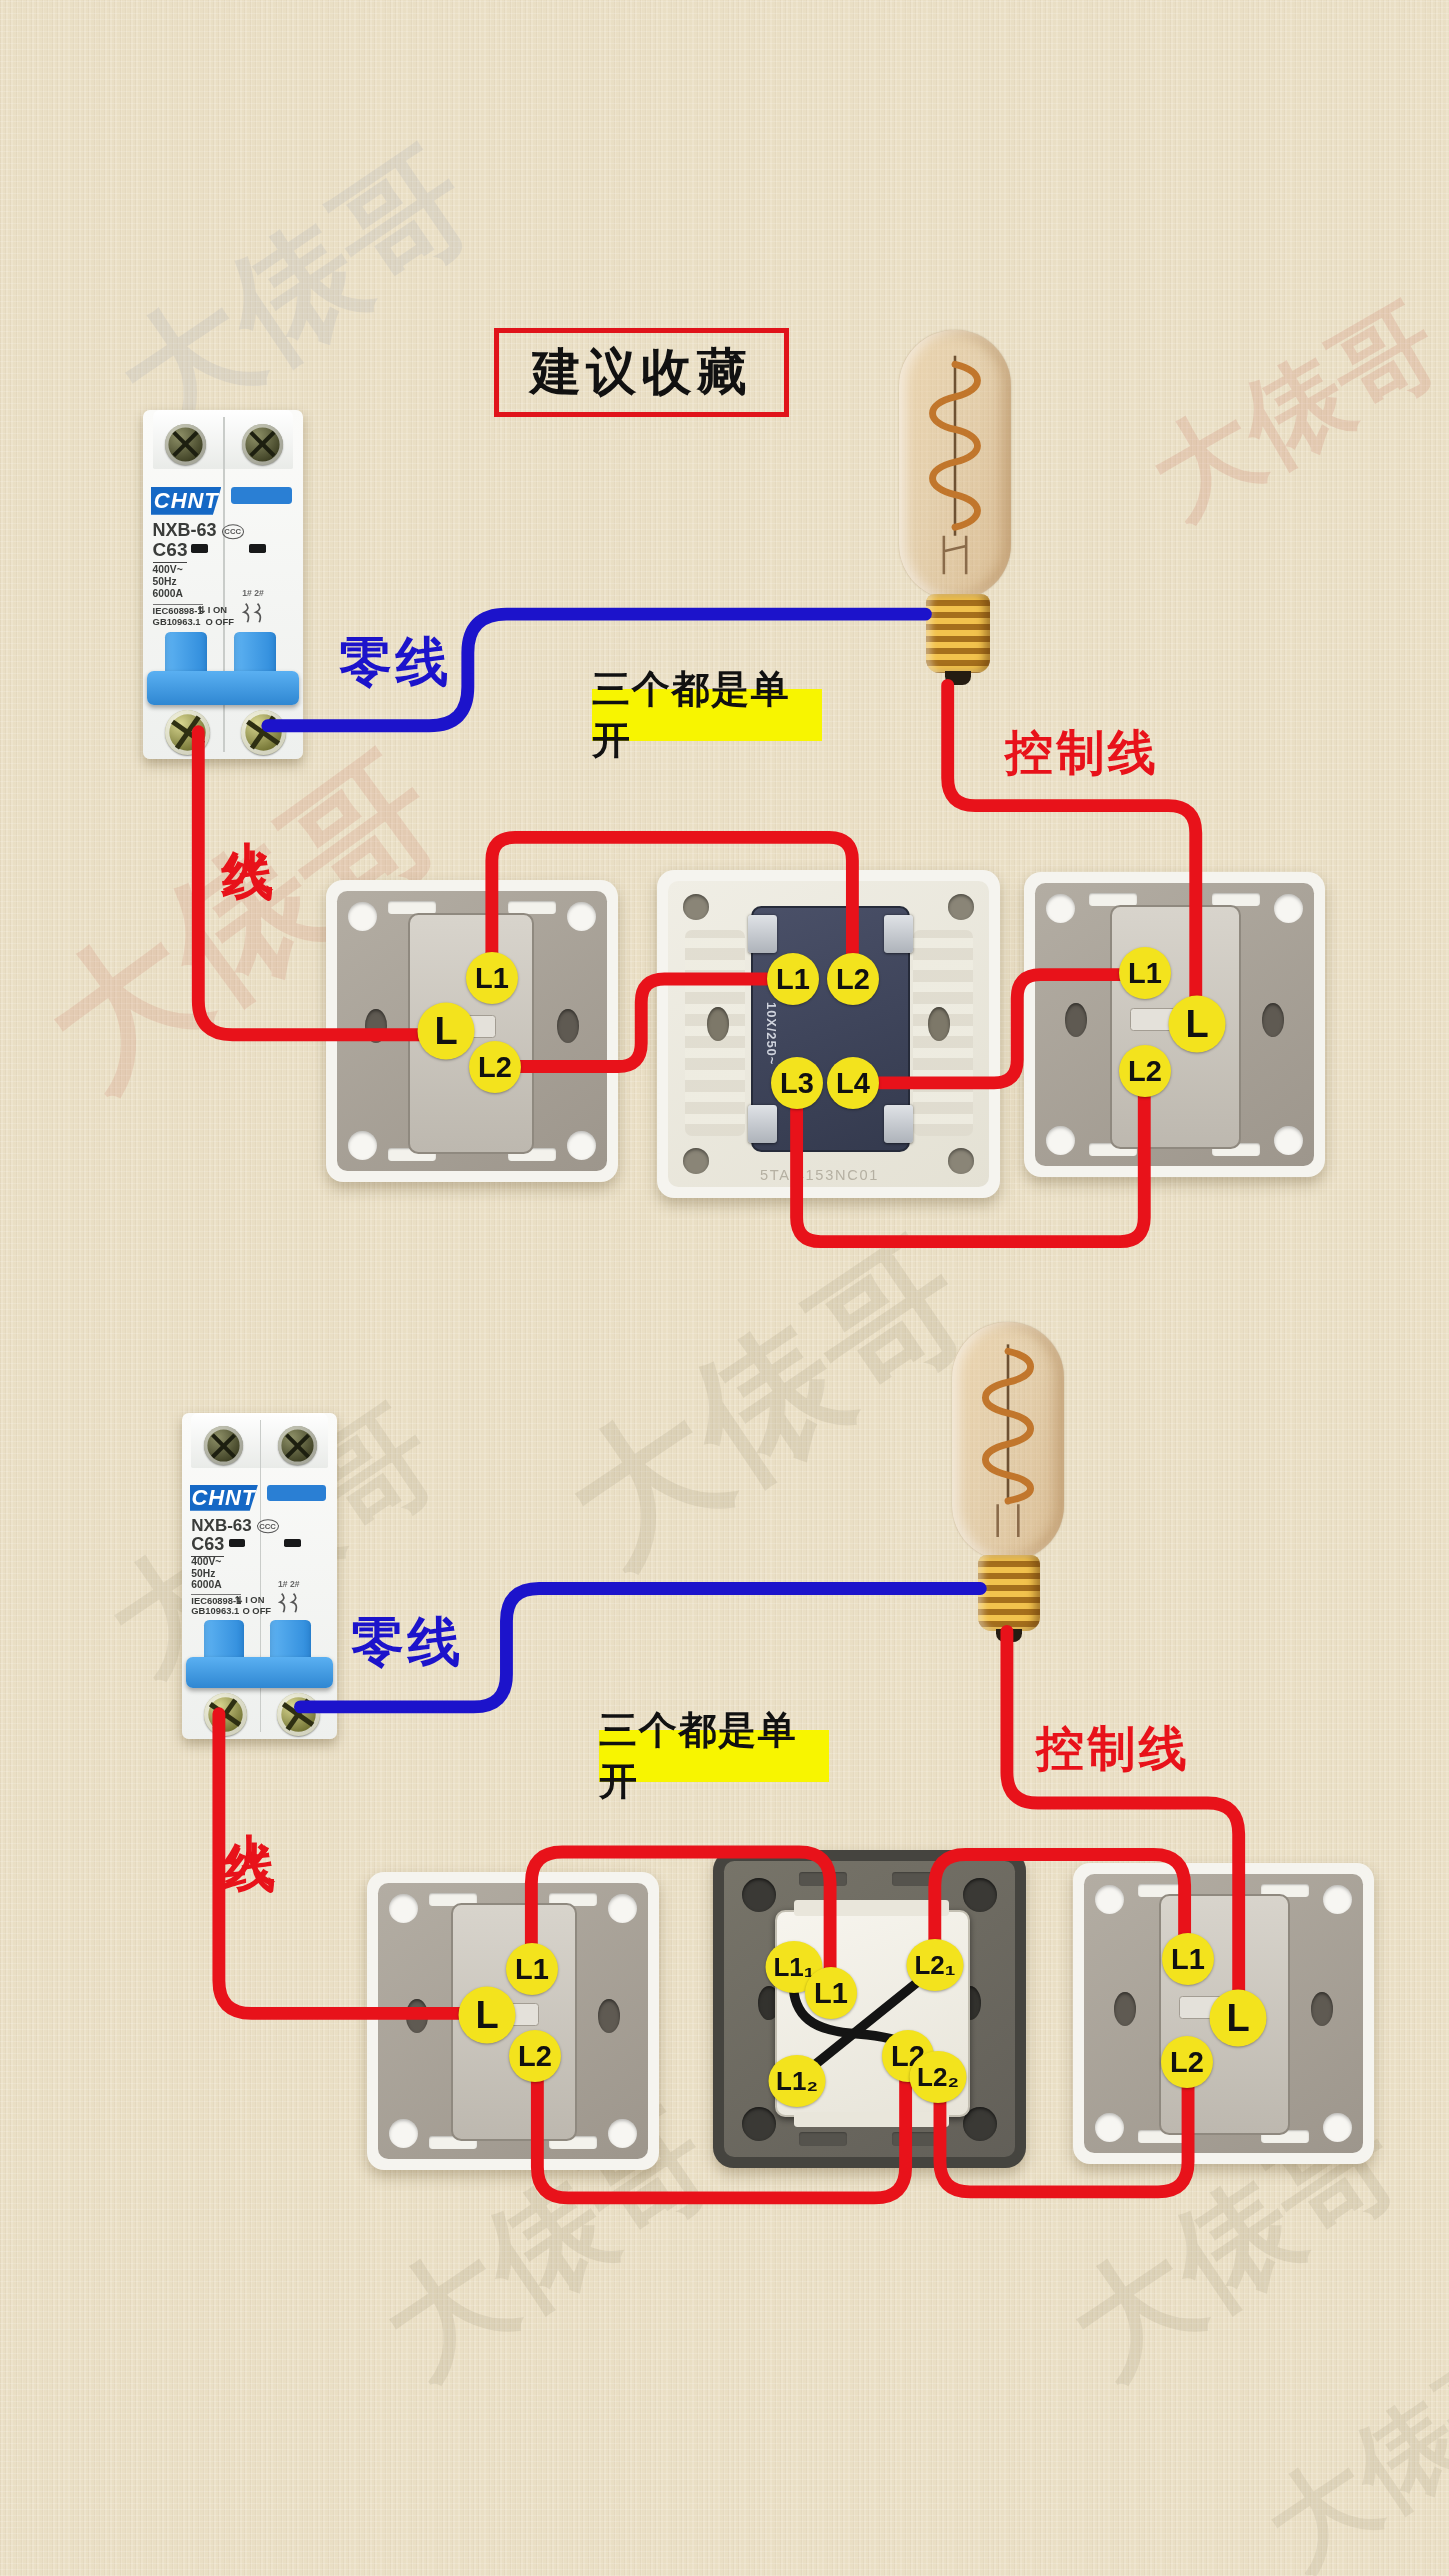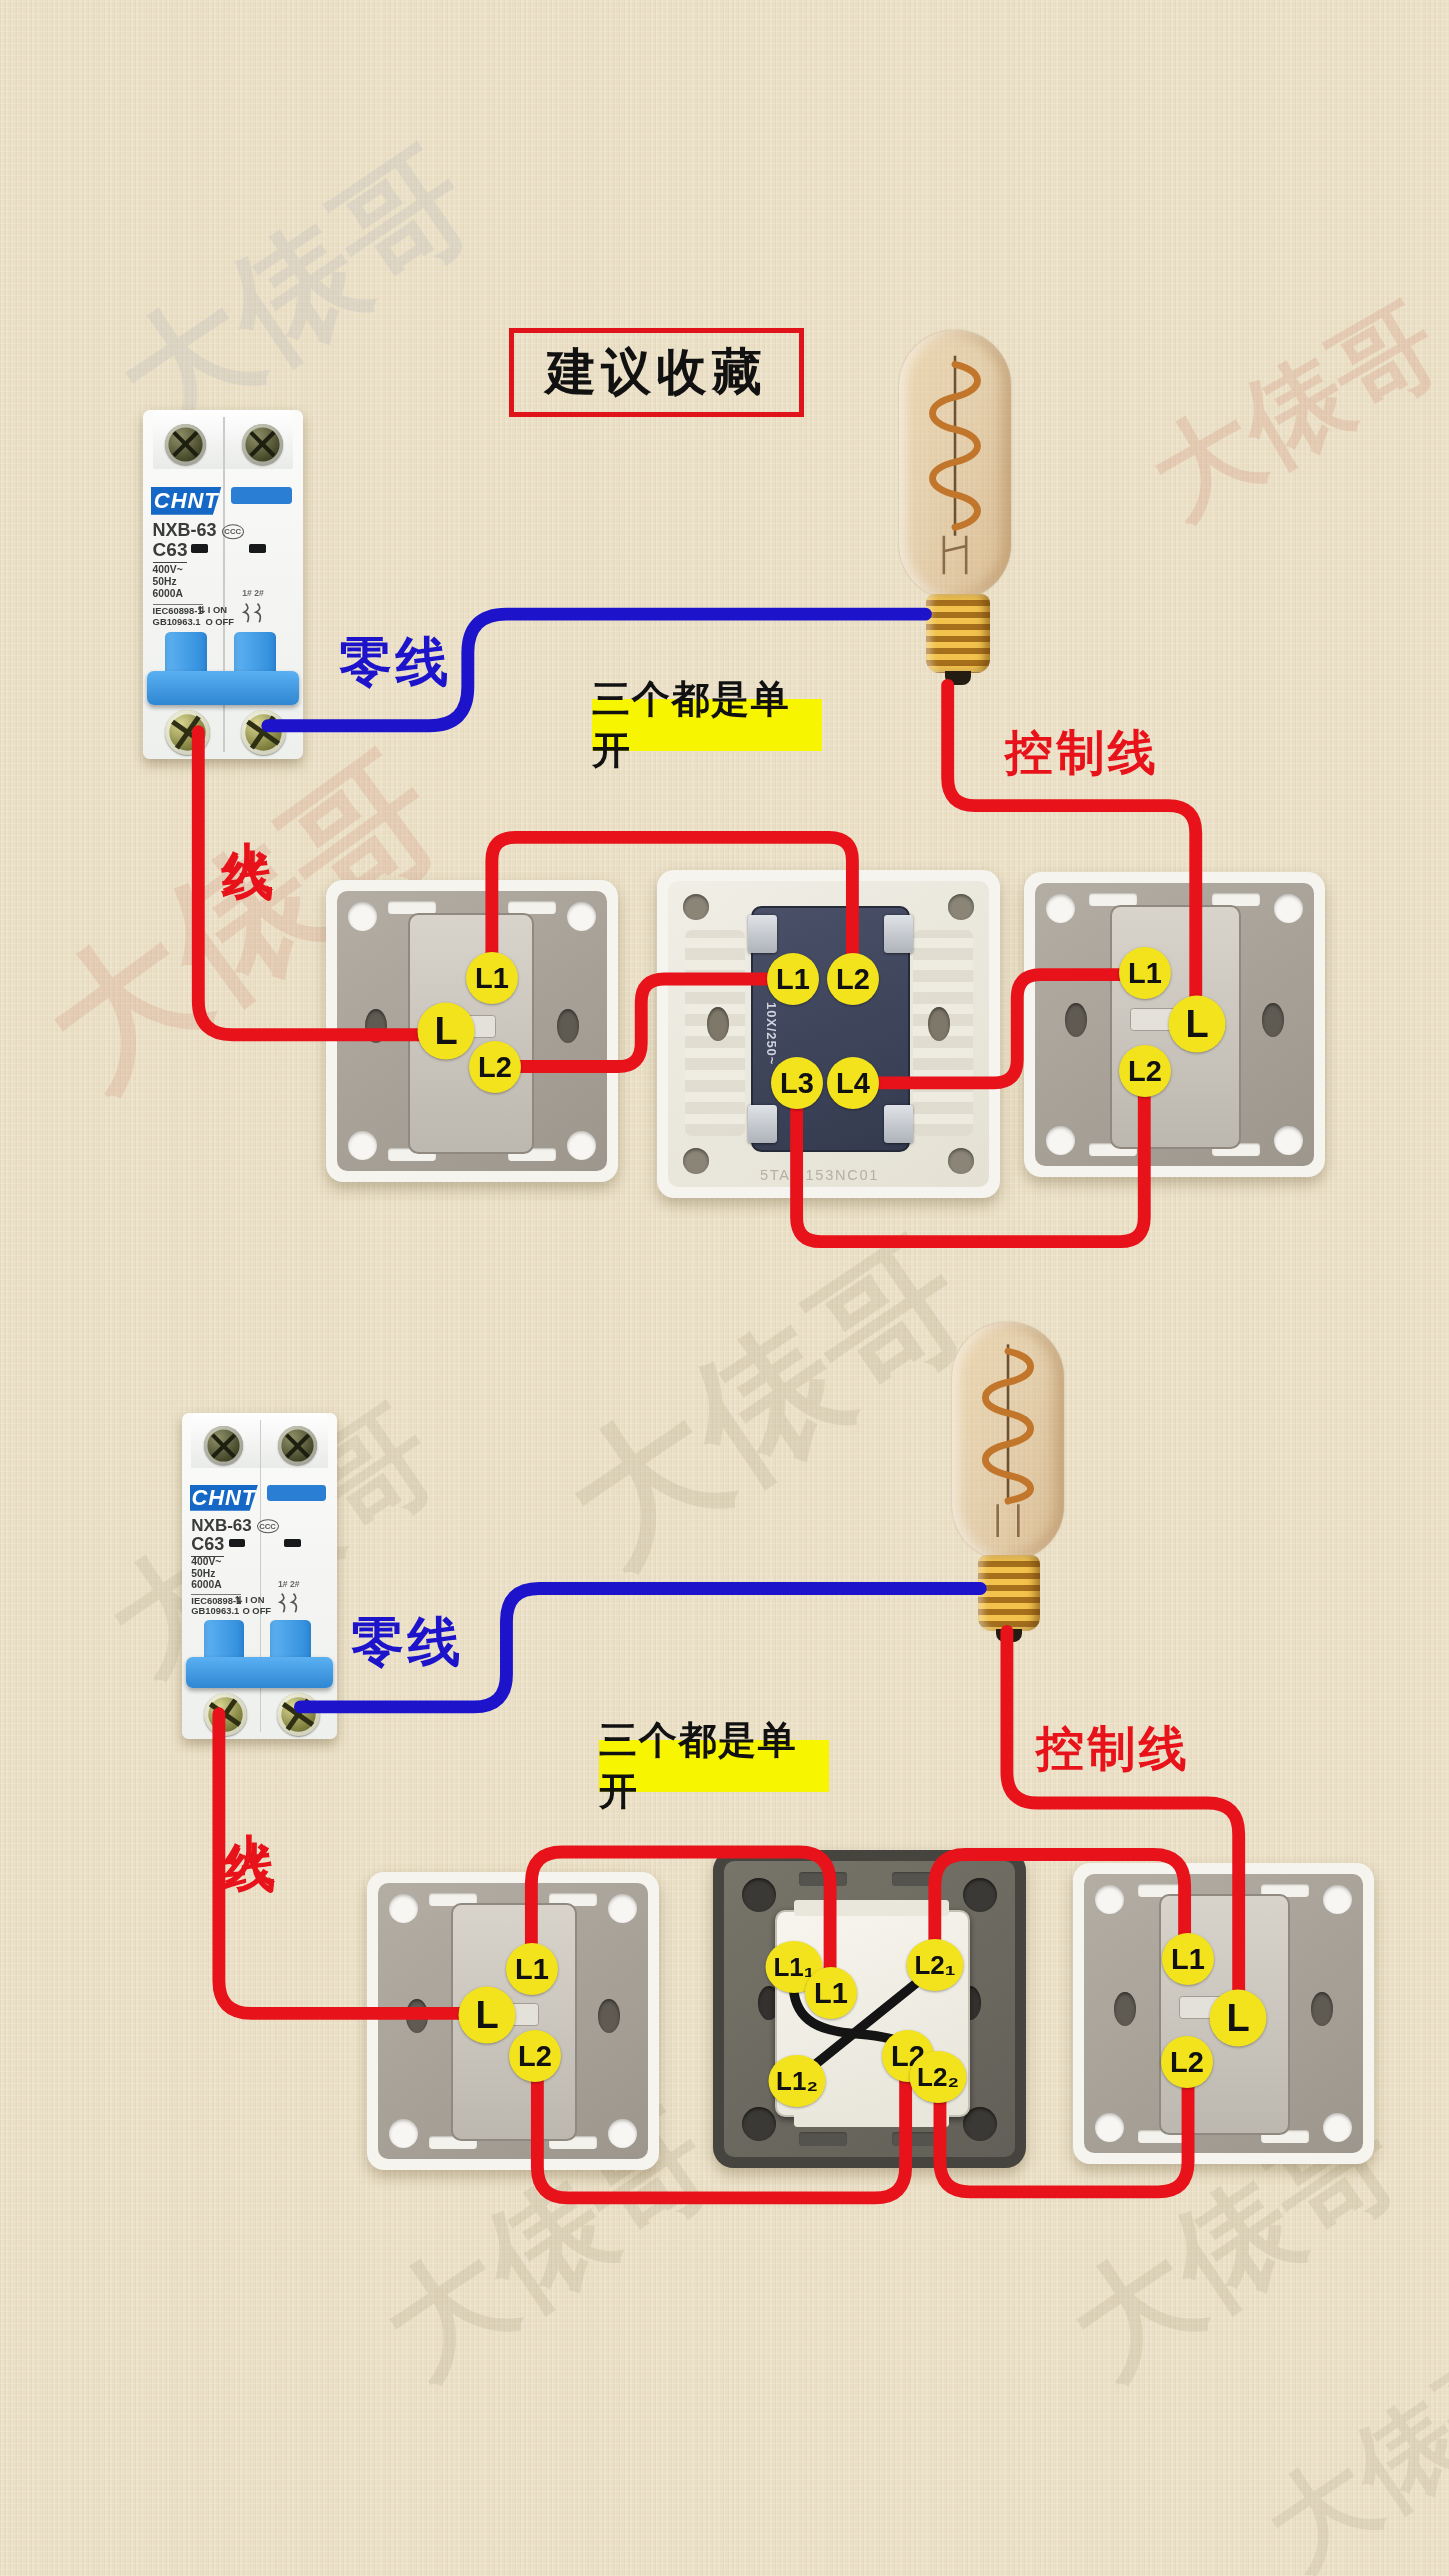--- a/index.html
+++ b/index.html
@@ -8,21 +8,21 @@
     background-color:#ece2c9;
     background-image:
       repeating-linear-gradient(0deg, rgba(255,255,255,.16) 0 0.9px, rgba(0,0,0,0) 0.9px 6px),
       repeating-linear-gradient(90deg, rgba(171,148,106,.13) 0 0.9px, rgba(0,0,0,0) 0.9px 5.2px),
       repeating-linear-gradient(90deg, rgba(255,255,255,.05) 0 2.6px, rgba(197,177,135,.07) 2.6px 5.2px);}
   .abs{position:absolute;}
   .wm{position:absolute;font-weight:bold;white-space:nowrap;pointer-events:none;}
   
   .banner{position:absolute;background:#f8f500;color:#111;font-weight:bold;display:flex;align-items:center;justify-content:center;}
   .title-banner{font-size:57px;letter-spacing:3.4px;}
-  .note-banner{font-size:38px;letter-spacing:1.7px;margin-top:10px;}
+  .note-banner{font-size:38px;letter-spacing:1.7px;}
   .redbox{position:absolute;border:5.2px solid #e0131a;color:#111;font-weight:bold;font-size:50px;letter-spacing:5.2px;display:flex;align-items:center;justify-content:center;}
   .cap{position:absolute;color:#111;font-weight:bold;font-size:43px;text-align:center;}
   .lab-blue{position:absolute;color:#1c13cb;font-weight:bold;font-size:53px;letter-spacing:3.4px;}
   .lab-red{position:absolute;color:#e8121a;font-weight:bold;font-size:48px;letter-spacing:3.4px;}
   .lab-red-v{position:absolute;color:#e8121a;font-weight:bold;font-size:52px;writing-mode:vertical-rl;text-orientation:upright;letter-spacing:8.6px;}
   
   .breaker{position:absolute;}
   .bk-body{position:absolute;inset:0;background:linear-gradient(180deg,#fbfbf9,#eef0ee);border-radius:6.9px;box-shadow:0 5.2px 12px rgba(90,70,30,.35);}
   .bk-seam{position:absolute;left:50%;top:2%;width:1.7px;height:96%;background:#c9ccc9;}
   .bk-step{position:absolute;left:6%;top:0;width:88%;height:17%;background:linear-gradient(180deg,#ffffff,#e9ebe8);border-radius:6.9px 6.9px 1.7px 1.7px;}
@@ -82,21 +82,21 @@
 
   <span class="wm" style="left:103px;top:206px;font-size:129px;color:#7c88a8;opacity:.12;transform:rotate(-34deg);">大俵哥</span>
   <span class="wm" style="left:1142px;top:343px;font-size:103px;color:#c05a48;opacity:.16;transform:rotate(-30deg);">大俵哥</span>
   <span class="wm" style="left:26px;top:824px;font-size:146px;color:#c05a48;opacity:.14;transform:rotate(-36deg);">大俵哥</span>
   <span class="wm" style="left:550px;top:1305px;font-size:146px;color:#8a7f63;opacity:.14;transform:rotate(-34deg);">大俵哥</span>
   <span class="wm" style="left:94px;top:1460px;font-size:120px;color:#8a7f63;opacity:.13;transform:rotate(-34deg);">大俵哥</span>
   <span class="wm" style="left:369px;top:2164px;font-size:120px;color:#8a7f63;opacity:.14;transform:rotate(-34deg);">大俵哥</span>
   <span class="wm" style="left:1056px;top:2164px;font-size:120px;color:#8a7f63;opacity:.14;transform:rotate(-34deg);">大俵哥</span>
   <span class="wm" style="left:1254px;top:2387px;font-size:103px;color:#8a7f63;opacity:.13;transform:rotate(-34deg);">大俵哥</span>
 
-  <div class="redbox" style="left:509px;top:328px;width:285px;height:79px;">建议收藏</div>
+  <div class="redbox" style="left:494px;top:328px;width:285px;height:79px;">建议收藏</div>
 
   <div class="breaker" style="left:143px;top:410px;width:160px;height:349px;">
     <div class="bk-body"></div>
     <div class="bk-step"></div>
     <div class="bk-seam"></div>
     <div class="screw dark" style="left:14%;top:4%;width:41px;height:41px;"></div>
     <div class="screw dark" style="left:62%;top:4%;width:41px;height:41px;"></div>
     <div class="bk-logo" style="left:5%;top:22%;width:44%;height:8%;">CHNT</div>
     <div class="bk-bluebar" style="left:55%;top:22%;width:38%;height:5%;"></div>
     <div class="bk-line" style="left:6%;top:31.5%;font-size:18px;"><span>NXB-63</span> <span class="ccc">CCC</span></div>

